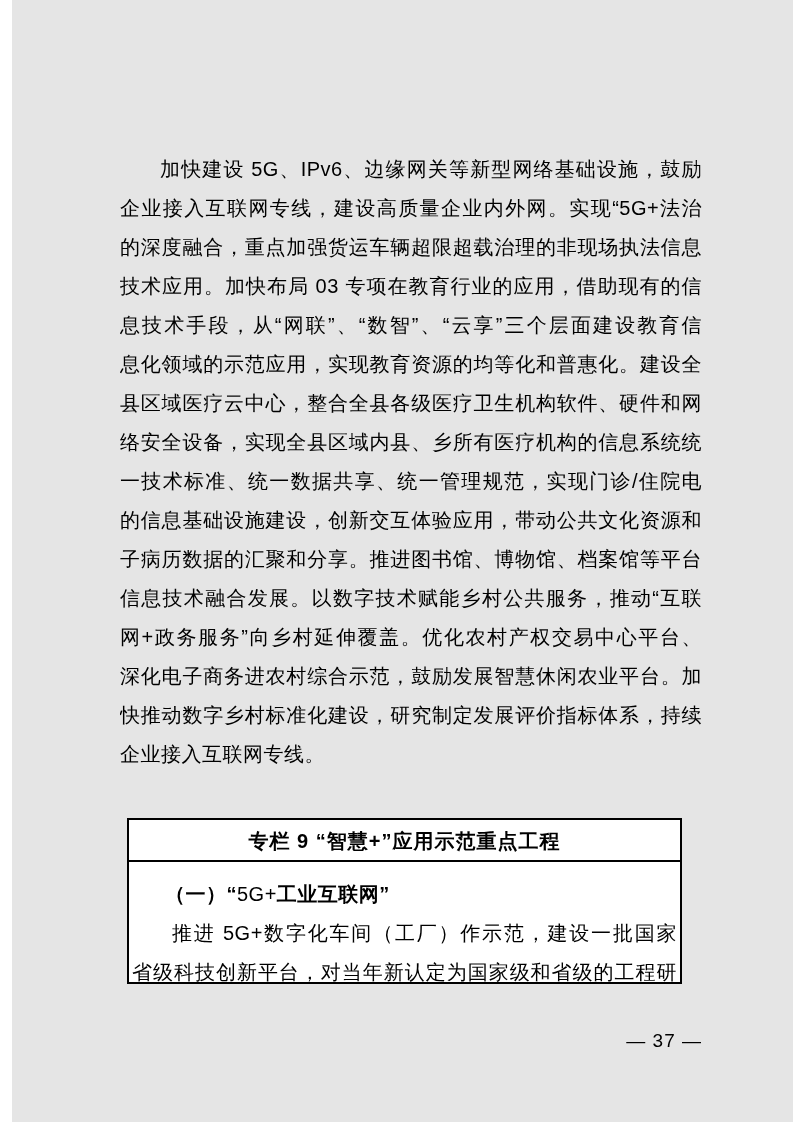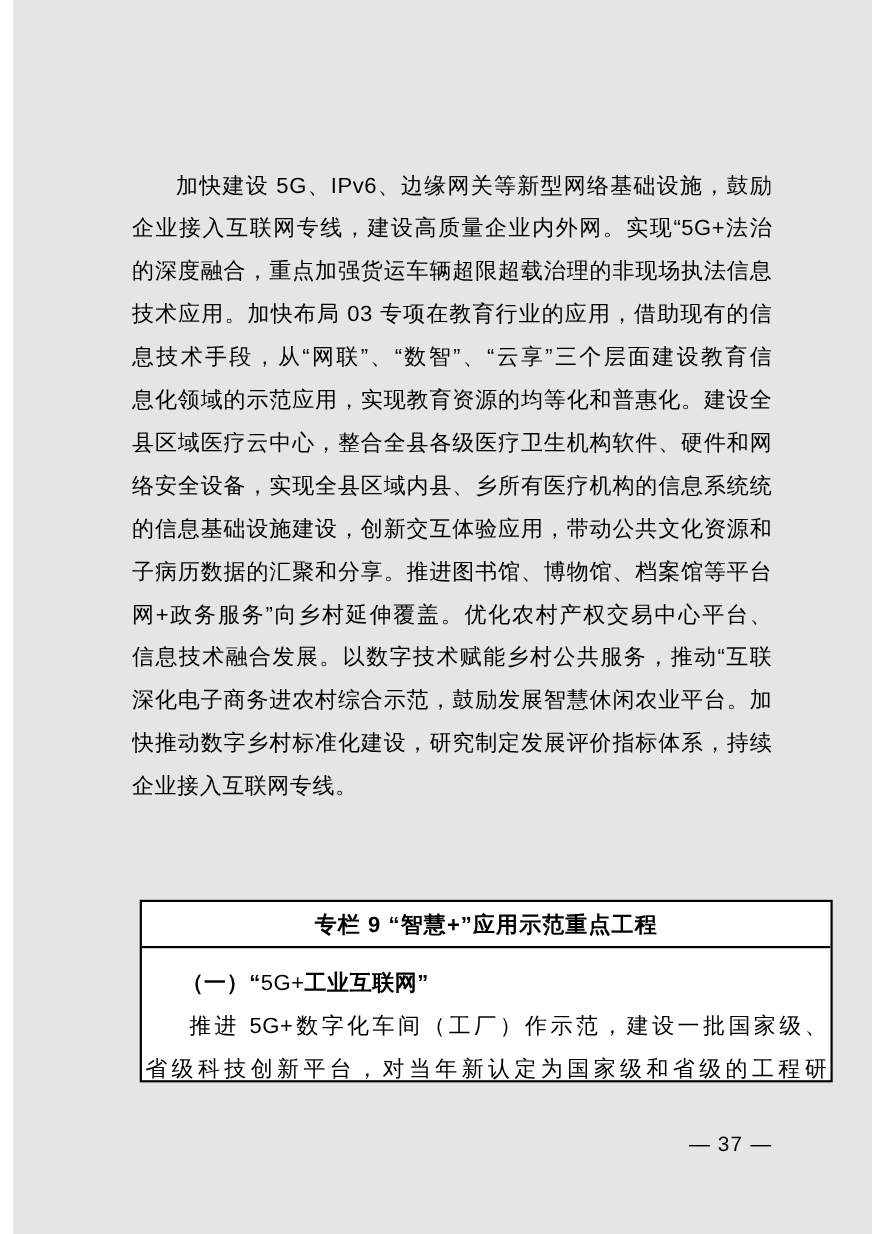--- a/index.html
+++ b/index.html
@@ -31,21 +31,21 @@
     text-align-last: justify;
     overflow: hidden;
   }
   .pline.first { padding-left: 40px; }
   .pline.last { text-align-last: left; }
 
   
   .callout {
     position: absolute;
     left: 115px; top: 818px;
-    width: 630px; height: 166px;
+    width: 555px; height: 166px;
     border: 2px solid #000000;
     background: #ffffff;
     overflow: hidden;
   }
   .callout-header {
     height: 42px;
     line-height: 42px;
     border-bottom: 2px solid #000000;
     text-align: center;
     font-weight: bold;
@@ -88,24 +88,25 @@
 
   <div class="content">
     <div class="pline first">加快建设 5G、IPv6、边缘网关等新型网络基础设施，鼓励</div>
     <div class="pline">企业接入互联网专线，建设高质量企业内外网。实现“5G+法治</div>
     <div class="pline">的深度融合，重点加强货运车辆超限超载治理的非现场执法信息</div>
     <div class="pline">技术应用。加快布局 03 专项在教育行业的应用，借助现有的信</div>
     <div class="pline">息技术手段，从“网联”、“数智”、“云享”三个层面建设教育信</div>
     <div class="pline">息化领域的示范应用，实现教育资源的均等化和普惠化。建设全</div>
     <div class="pline">县区域医疗云中心，整合全县各级医疗卫生机构软件、硬件和网</div>
     <div class="pline">络安全设备，实现全县区域内县、乡所有医疗机构的信息系统统</div>
+    <div class="pline">一技术标准、统一数据共享、统一管理规范，实现门诊/住院电</div>
     <div class="pline">的信息基础设施建设，创新交互体验应用，带动公共文化资源和</div>
     <div class="pline">子病历数据的汇聚和分享。推进图书馆、博物馆、档案馆等平台</div>
+    <div class="pline">信息技术融合发展。以数字技术赋能乡村公共服务，推动“互联</div>
     <div class="pline">网+政务服务”向乡村延伸覆盖。优化农村产权交易中心平台、</div>
-    <div class="pline">信息技术融合发展。以数字技术赋能乡村公共服务，推动“互联</div>
     <div class="pline">深化电子商务进农村综合示范，鼓励发展智慧休闲农业平台。加</div>
     <div class="pline">快推动数字乡村标准化建设，研究制定发展评价指标体系，持续</div>
     <div class="pline last">企业接入互联网专线。</div>
   </div>
 
   <div class="callout">
     <div class="callout-header">专栏 9  “智慧+”应用示范重点工程</div>
     <div class="callout-body">
       <div class="cline heading"><span class="b">（一）“</span><span>5G+</span><span class="b">工业互联网”</span></div>
       <div class="cline justify indent">推进 5G+数字化车间（工厂）作示范，建设一批国家级、</div>

